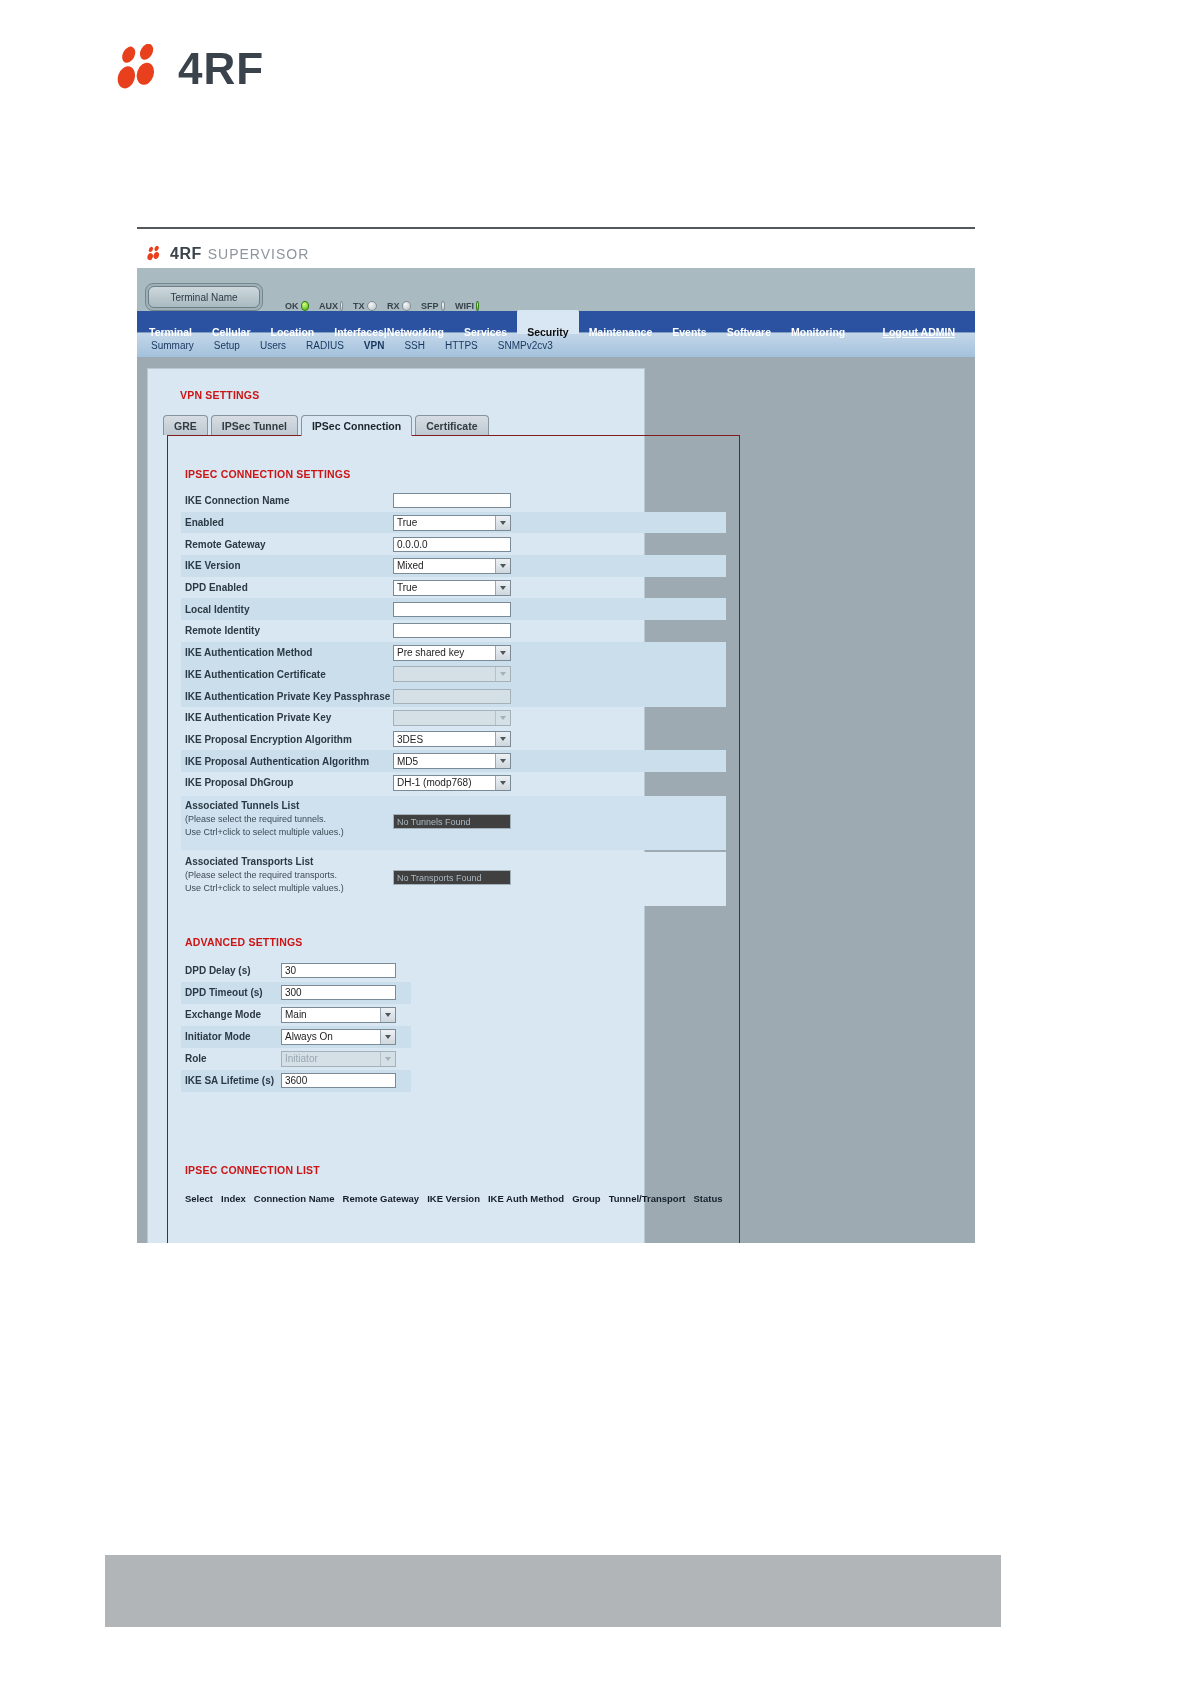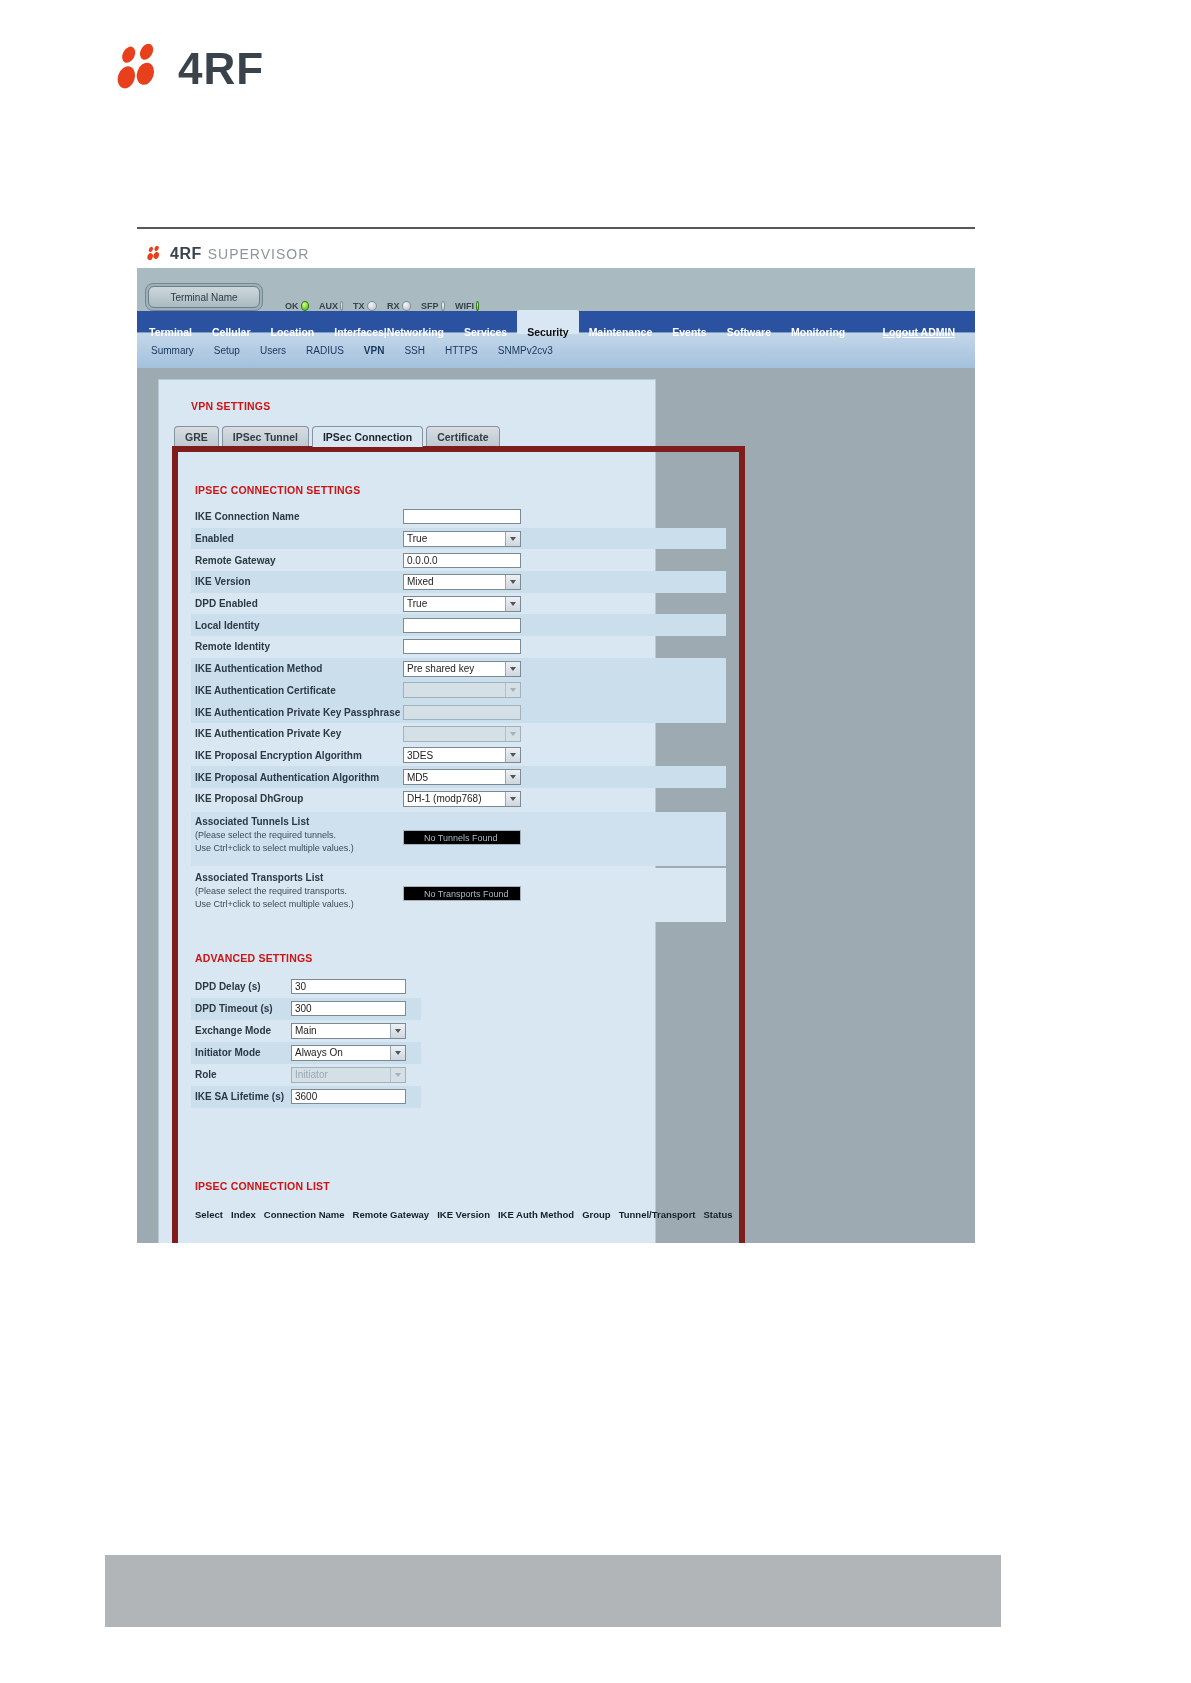--- a/index.html
+++ b/index.html
@@ -51,45 +51,45 @@
 
   .menubar {
     height:21px; background:#2a52a0; display:flex; align-items:center;
     color:#ffffff; font-weight:bold; font-size:10.5px; padding-left:2px;
   }
   .menu-item { padding:12px 10px; line-height:21px; height:19px; cursor:default; white-space:nowrap; }
   .menu-item.active { background:#d9e7f4; color:#0d0d0d; border-radius:2px 2px 0 0; }
   .menu-logout { margin-left:auto; margin-right:10px; text-decoration:underline; }
 
   .submenu {
-    height:36px; background:linear-gradient(#c4d7ea, #a3c1dc);
+    height:25px; background:linear-gradient(#c4d7ea, #a3c1dc);
     display:flex; align-items:center; font-size:10px; color:#17375f; padding-left:4px;
     border-top:1px solid #7f9ec0;
   }
   .submenu-item { padding:0 10px; white-space:nowrap; }
   .submenu-item.active { font-weight:bold; }
 
   .content { position:relative; height:922px; }
   .panel {
-    position:absolute; left:21px; top:11px; width:498px; height:911px;
+    position:absolute; left:10px; top:11px; width:498px; height:911px;
     background:#d9e7f2; border:1px solid #b8c8d4; border-bottom:none;
   }
   .red-title { color:#cc1414; font-weight:bold; font-size:10.5px; letter-spacing:.2px; }
   .vpn-title { margin:20px 0 14px 32px; }
 
   .tabs { display:flex; margin-left:15px; align-items:flex-end; gap:3px; position:relative; z-index:2; }
   .tab {
     border:1px solid #87939f; border-bottom:none; border-radius:4px 4px 0 0;
     background:linear-gradient(#d7dde2, #bec9d2);
     padding:4px 10px 3px 10px; font-size:10.5px; font-weight:bold; color:#333b42; white-space:nowrap;
   }
   .tab.active { background:#d9e7f2; color:#1c242b; padding-bottom:4px; margin-bottom:-1px; }
 
   .tabbox {
-    margin-left:13px; width:573px; border:6px solid #7f1d1d;
+    margin-left:19px; width:573px; border:1px solid #7f1d1d;
     padding:18px 0 40px 0; position:relative; z-index:1; min-height:840px;
   }
   .section-title { margin:14px 0 10px 17px; }
 
   .frow {
     display:flex; align-items:center; height:21.7px;
     margin:0 13px 0 13px; padding-left:4px;
   }
   .frow.alt { background:#cbdeec; }
   .flabel { width:208px; font-size:10px; font-weight:bold; color:#2b3944; white-space:nowrap; }
@@ -114,21 +114,21 @@
 
   .listrow {
     display:flex; align-items:flex-start; min-height:54px;
     margin:2px 13px 0 13px; padding:4px 0 4px 4px; background:#cfe1ee;
   }
   .listrow .llabel { width:208px; }
   .llabel .main { font-size:10px; font-weight:bold; color:#2b3944; margin-bottom:2px; }
   .llabel .note { font-size:9px; color:#3c4a55; line-height:13px; }
   .listbox {
     width:118px; height:15px; margin-top:14px; border:1px solid #a3b1bb;
-    background:#000000; color:#aab8c2; font-size:9px; line-height:14px; padding-left:20px;
+    background:#404040; color:#aab8c2; font-size:9px; line-height:14px; padding-left:3px;
     white-space:nowrap; overflow:hidden;
   }
 
   .advanced-title { margin:30px 0 12px 17px; }
   .arow { display:flex; align-items:center; height:22px; margin:0 0 0 13px; padding-left:4px; width:230px; }
   .arow.alt { background:#cbdeec; }
   .alabel { width:96px; font-size:10px; font-weight:bold; color:#2b3944; white-space:nowrap; }
   .arow .ftext, .arow .fselect { width:115px; }
 
   .btn-row { display:flex; gap:6px; margin:16px 0 0 17px; }

